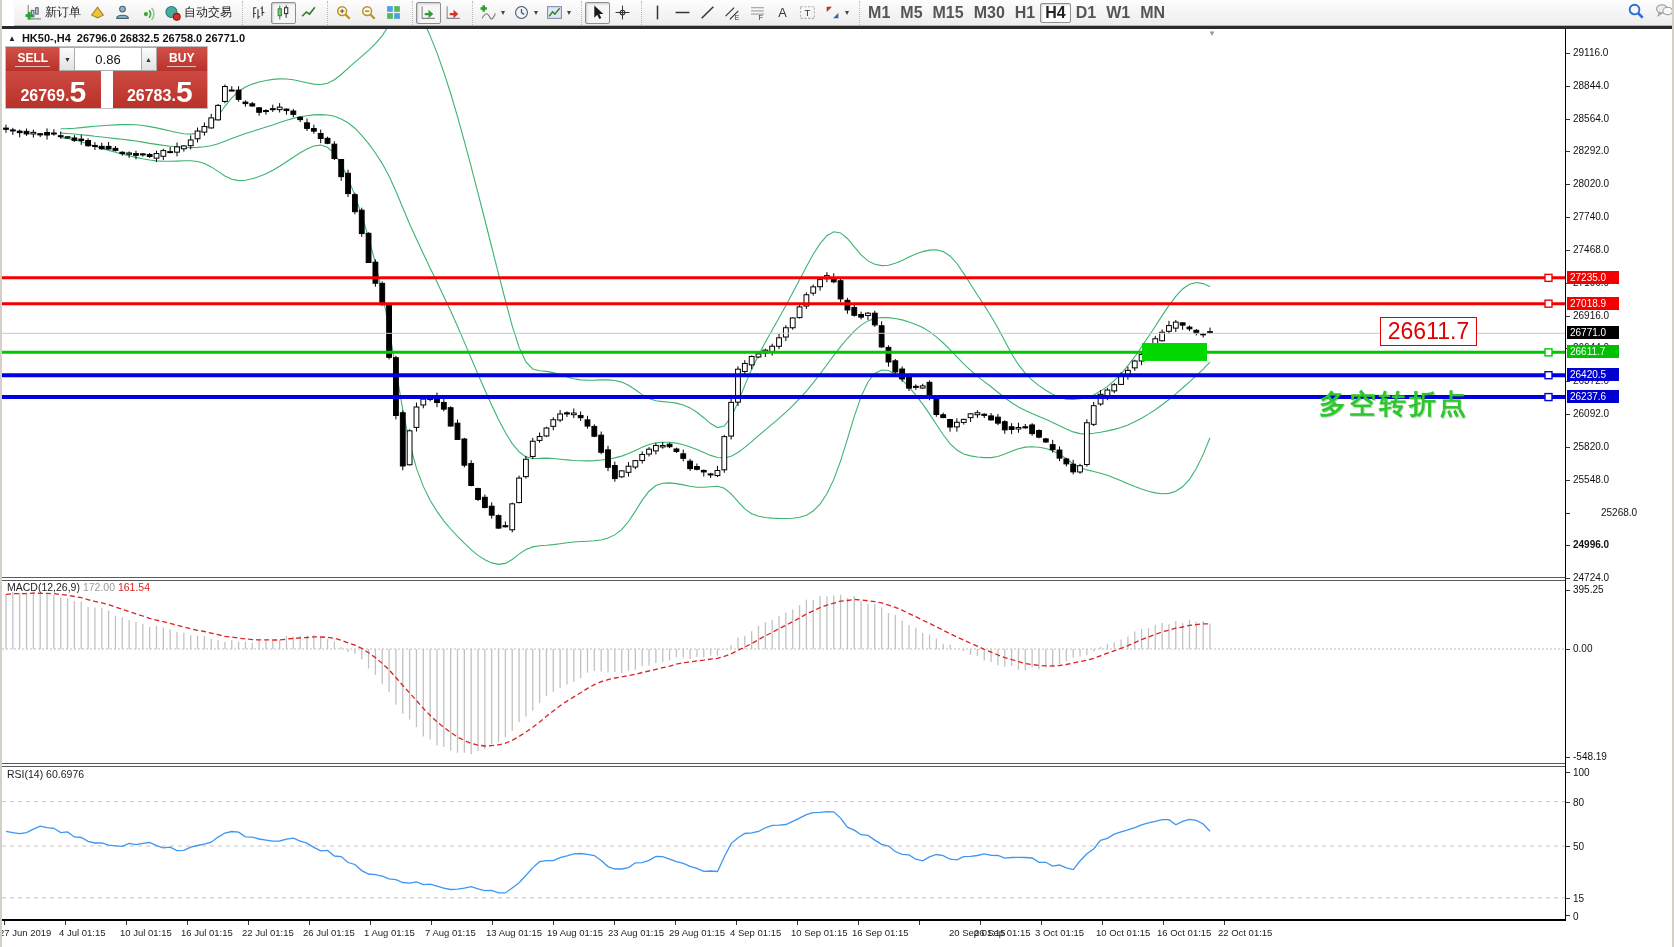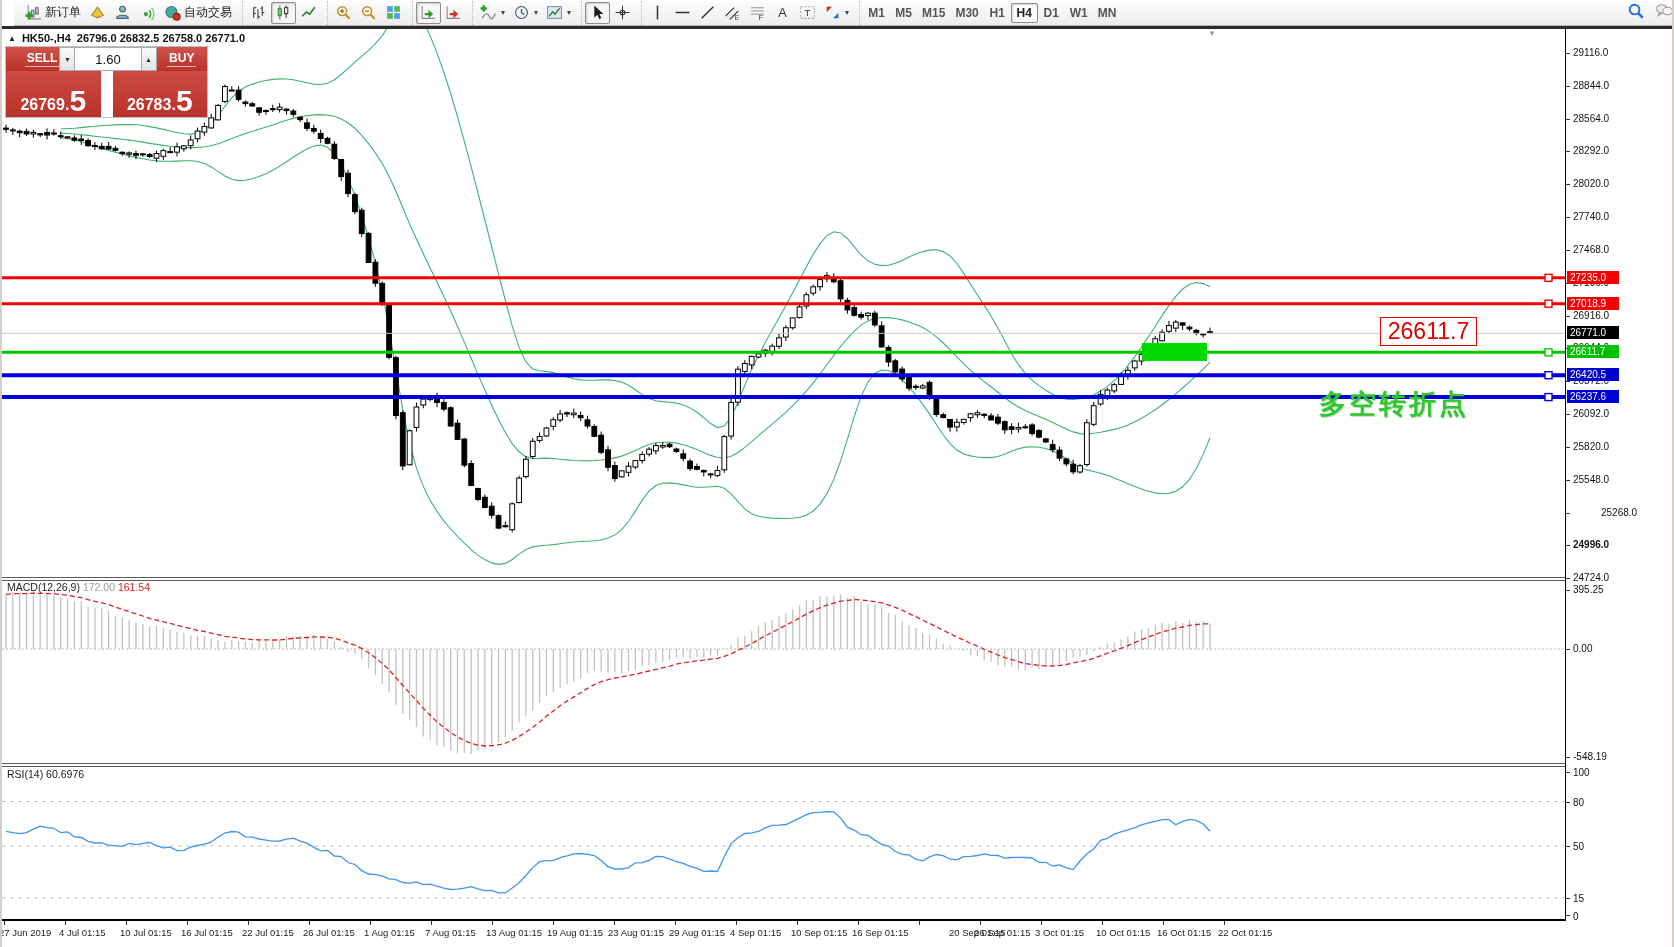--- a/index.html
+++ b/index.html
@@ -11,21 +11,21 @@
   #toolbar-dark-line{position:absolute;left:0;top:26px;width:100%;height:3px;background:#2a2a2a;z-index:30;}
   .tgroup{display:flex;align-items:center;height:24px;padding:0 3px;border-left:1px dotted #b9b9b9;margin-left:3px;}
   .tgroup:first-child{border-left:none;margin-left:0;}
   .tbtn{display:flex;align-items:center;gap:3px;height:22px;min-width:24px;padding:0 3px;border:1px solid transparent;
     border-radius:2px;cursor:default;justify-content:center;}
   .tbtn.active{border:1px solid #8e8e8e;background:#f6f6f6;box-shadow:inset 1px 1px 2px rgba(0,0,0,.18);}
   .tbtn .lbl{font-size:12px;color:#222;white-space:nowrap;}
   .tbtn .caret{font-size:8px;color:#444;margin-left:1px;}
   .tbtn svg{display:block;}
   .tf{height:20px;min-width:27px;padding:0 4px;display:flex;align-items:center;justify-content:center;
-    font-size:12px;font-weight:bold;color:#555;border:1px solid transparent;border-radius:2px;}
+    font-size:16px;font-weight:bold;color:#555;border:1px solid transparent;border-radius:2px;}
   .tf.active{border:1px solid #8e8e8e;background:#fff;box-shadow:inset 1px 1px 2px rgba(0,0,0,.18);color:#222;}
   #toolbar-right{margin-left:auto;display:flex;align-items:center;gap:10px;padding-right:6px;}
   
   #chartsvg{position:absolute;left:0;top:0;z-index:1;}
   .pane-sep{position:absolute;left:0;width:1563px;height:4px;background:#fff;border-top:1px solid #5a5a5a;border-bottom:1px solid #5a5a5a;z-index:5;}
   #rsi-bottom-line{position:absolute;left:0;top:919px;width:1563px;height:2px;background:#000;z-index:5;}
   
   #axis-col{position:absolute;left:1563px;top:29px;width:109px;height:892px;background:#fff;border-left:1px solid #000;z-index:6;}
   .ytick{position:absolute;left:7px;font-size:10px;color:#111;white-space:nowrap;}
   .ytickmark{position:absolute;left:0;width:4px;height:1px;background:#333;}
@@ -37,27 +37,27 @@
   
   #chart-title{position:absolute;left:6px;top:32px;z-index:20;font-size:11px;font-weight:600;color:#111;display:flex;gap:6px;align-items:center;}
   #chart-title .tri{font-size:8px;color:#222;}
   #shift-marker{position:absolute;left:1206px;top:29px;z-index:4;font-size:8px;color:#999;}
   
   #quote-panel{position:absolute;left:3px;top:46px;width:203px;z-index:25;border:1px solid #c0c0c0;background:#fff;}
   #qp-row1{display:flex;height:24px;}
   .qp-btn{background:linear-gradient(#d0524a,#b93229);color:#fff;font-size:12px;font-weight:bold;
     display:flex;align-items:center;justify-content:center;flex-direction:column;}
   .qp-btn .u{border-bottom:1px solid rgba(255,255,255,.65);padding:0 2px 1px 2px;}
-  #qp-sell-btn{width:54px;align-items:flex-end;}
+  #qp-sell-btn{width:54px;}
   #qp-buy-btn{width:51px;}
   .qp-spin{width:16px;background:linear-gradient(#fcfcfc,#e2e2e2);border:1px solid #ababab;font-size:7px;color:#333;
     display:flex;align-items:center;justify-content:center;}
   #qp-vol{width:66px;border-top:1px solid #ababab;border-bottom:1px solid #ababab;background:#fff;font-size:13px;
     display:flex;align-items:center;justify-content:center;color:#111;}
-  #qp-row2{display:flex;height:46px;gap:12px;background:#fff;}
+  #qp-row2{display:flex;height:37px;gap:12px;background:#fff;}
   .qp-price{flex:1;background:linear-gradient(#cc4a42,#b93229);color:#fff;display:flex;align-items:flex-end;justify-content:center;padding-bottom:2px;}
   .qp-price .pm{font-size:16px;font-weight:bold;line-height:20px;}
   .qp-price .pp{font-size:30px;font-weight:bold;line-height:28px;}
   
   #big-price-label{position:absolute;left:1378px;top:317px;width:97px;height:29px;z-index:8;background:#fff;
     border:1px solid #e00000;color:#e00000;font-size:23px;display:flex;align-items:center;justify-content:center;}
   #turning-point{position:absolute;left:1317px;top:386px;z-index:8;color:#2ec82e;font-size:27px;font-weight:bold;letter-spacing:3px;
     text-shadow:1px 1px 0 rgba(0,90,0,.25);white-space:nowrap;}
   
   .ind-label{position:absolute;left:5px;z-index:7;font-size:10.5px;color:#222;white-space:nowrap;}
@@ -1020,21 +1020,21 @@
 
   <div id="quote-panel">
     <div id="qp-row1">
       <div class="qp-btn" id="qp-sell-btn">
         <span class="u">SELL</span>
       </div>
       <div class="qp-spin">
           <span>▼</span>
         </div>
       <div id="qp-vol">
-          <span>1.60</span>
+          <span>0.86</span>
         </div>
       <div class="qp-spin">
           <span>▲</span>
         </div>
       <div class="qp-btn" id="qp-buy-btn">
         <span class="u">BUY</span>
       </div>
     </div>
     <div id="qp-row2">
       <div class="qp-price">

